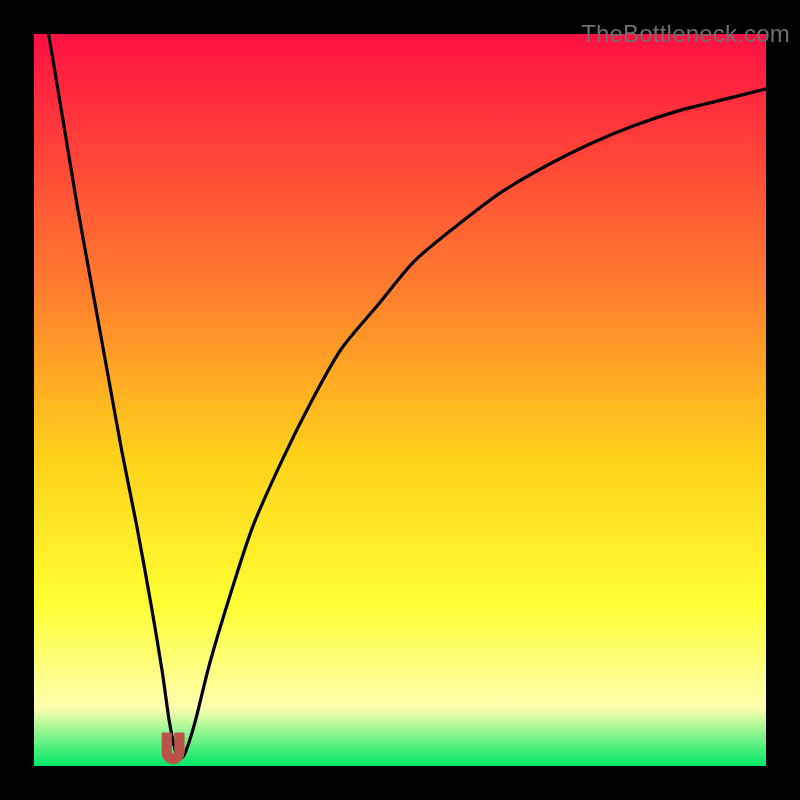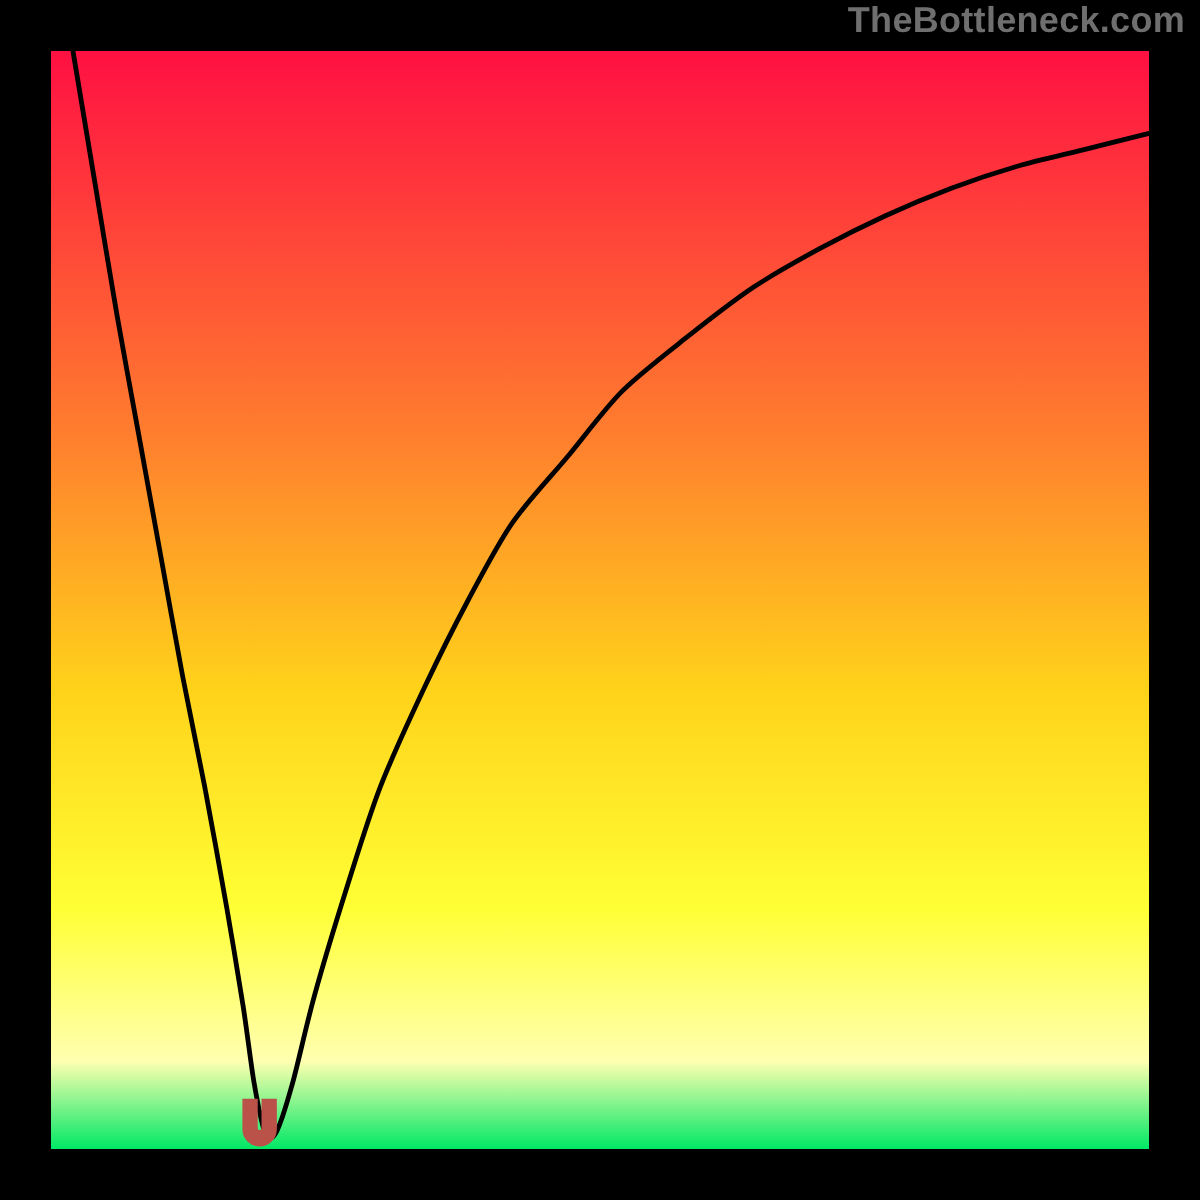--- a/index.html
+++ b/index.html
@@ -12,25 +12,25 @@
     font-family: Arial, Helvetica, sans-serif;
   }
   .frame {
     position: absolute;
     left: 0; top: 0;
     width: 800px; height: 800px;
     background: #000;
   }
   .watermark {
     position: absolute;
-    top: 0;
+    top: 20px;
     right: 10px;
     color: #6f6f6f;
     font-size: 24px;
-    font-weight: 700;
+    font-weight: 400;
     letter-spacing: 0.2px;
     z-index: 5;
   }
   svg {
     position: absolute;
     left: 0; top: 0;
   }
 </style>
 </head>
 <body>

